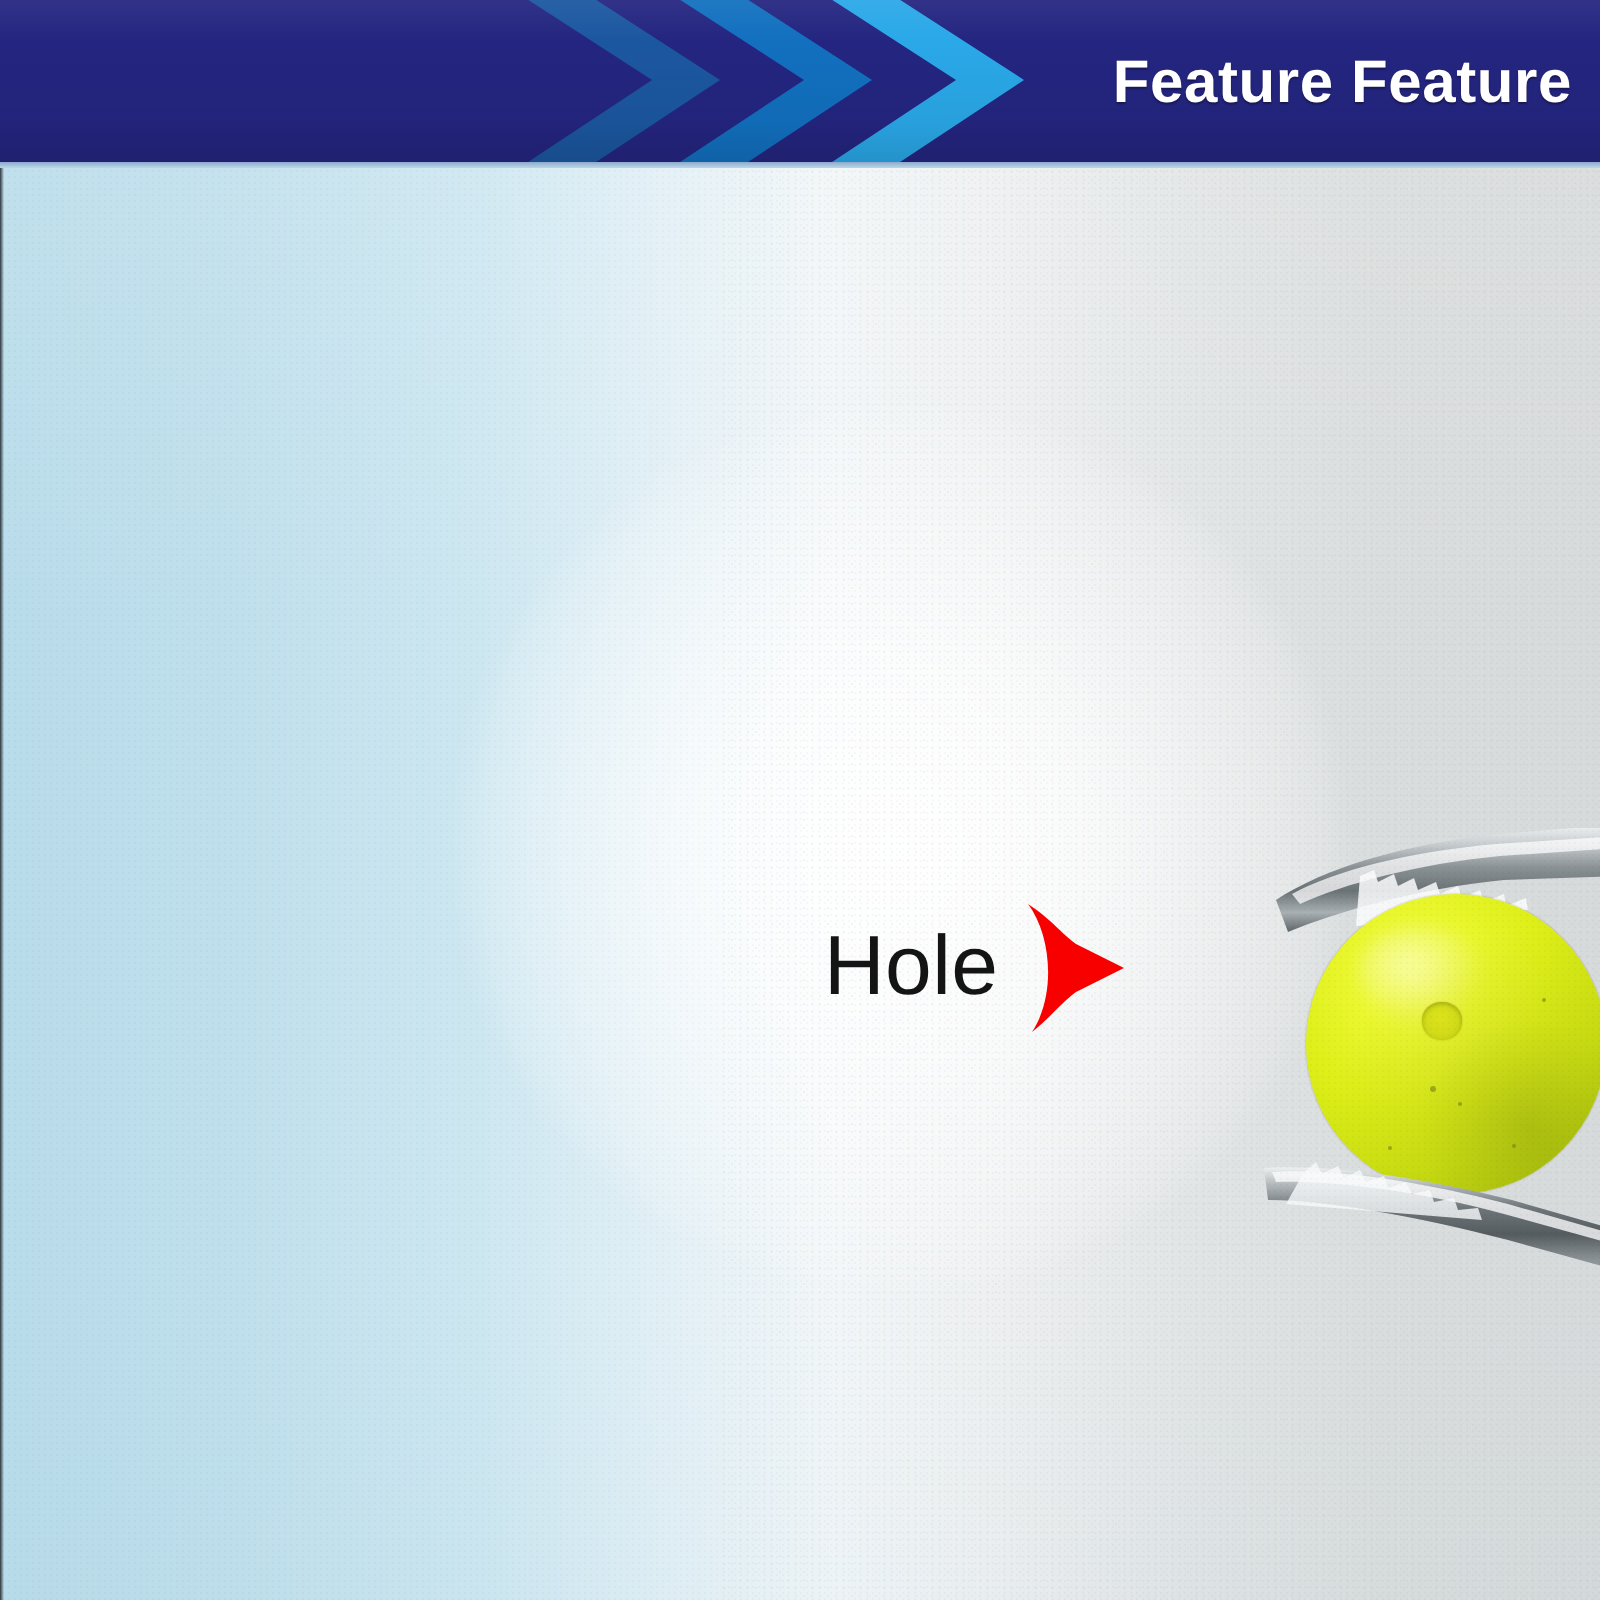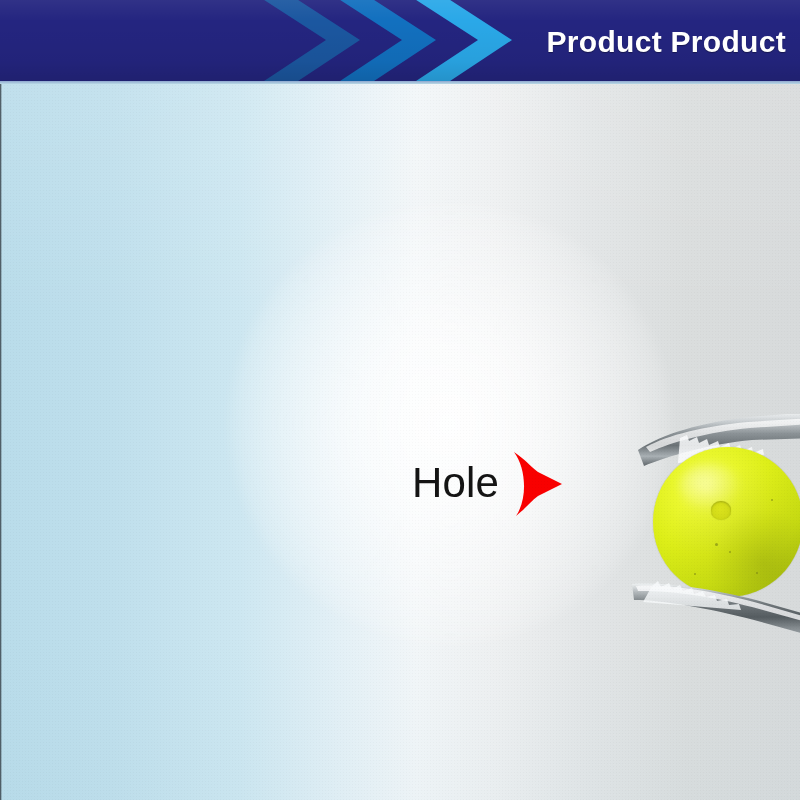--- a/index.html
+++ b/index.html
@@ -253,21 +253,21 @@
 
       <polygon fill="#1b57a0" points="6,-4 40,-4 108,40 40,85 6,85 74,40"></polygon>
 
       <polygon fill="#1270bf" points="82,-4 116,-4 184,40 116,85 82,85 150,40"></polygon>
 
       <polygon fill="#2aa8e8" points="158,-4 192,-4 260,40 192,85 158,85 226,40"></polygon>
     </svg>
 
     <div class="banner-sheen"></div>
 
-    <div class="banner-title">Product Product</div>
+    <div class="banner-title">Feature Feature</div>
   </div>
   <div class="banner-underline"></div>
 
   <div class="photo">
     <div class="photo-base"></div>
     <div class="photo-vert"></div>
     <div class="photo-glow"></div>
     <div class="photo-grain"></div>
     <div class="photo-edge-left"></div>
 

